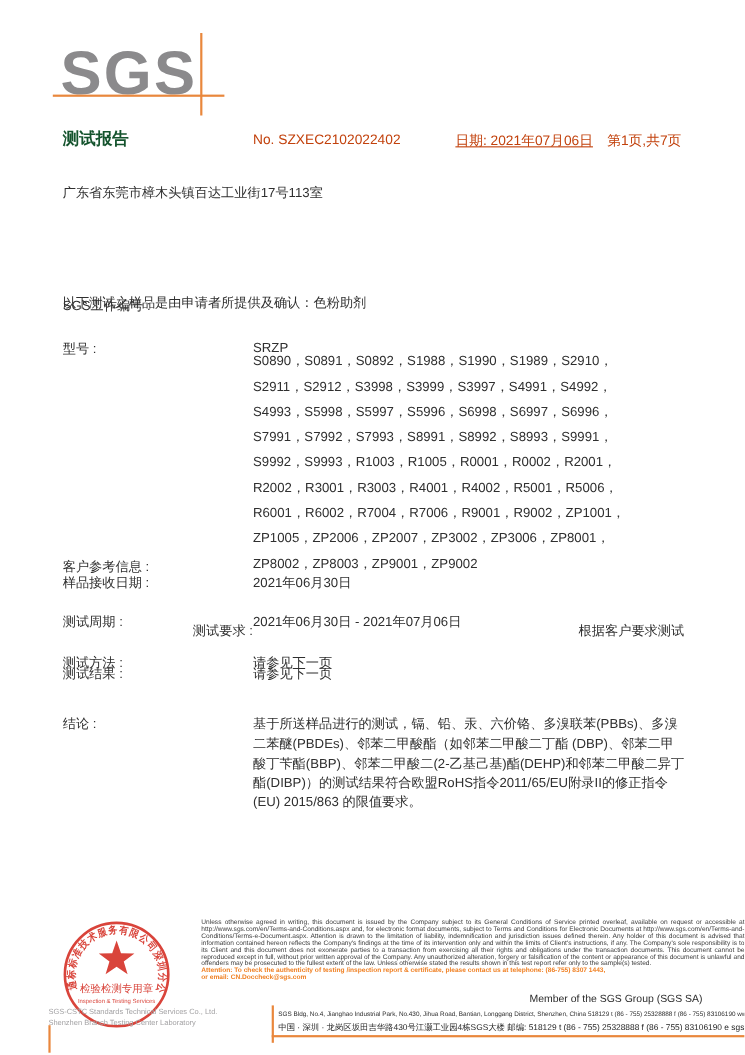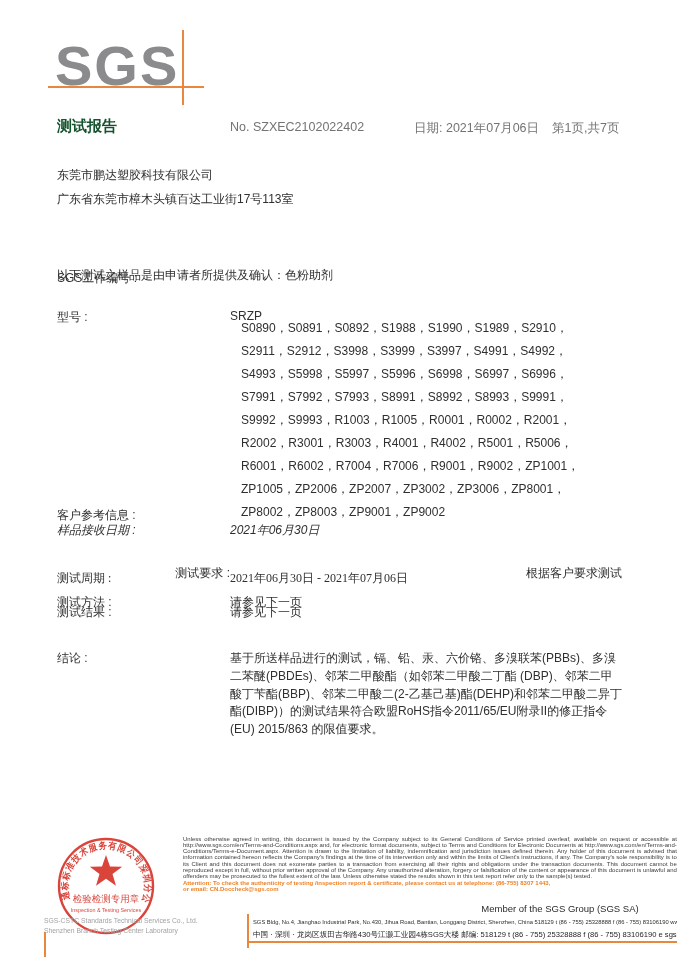--- a/index.html
+++ b/index.html
@@ -5,28 +5,28 @@
   html,body{margin:0;padding:0;background:#ffffff;}
   .page{
     position:relative;width:677px;height:959px;background:#ffffff;overflow:hidden;
     font-family:"Liberation Sans","DejaVu Sans",sans-serif;color:#2f2f2f;
   }
   .abs{position:absolute;}
   
   .logo-text{font-weight:bold;font-size:56px;line-height:1;color:#8b8a8c;letter-spacing:2px;}
   .orange{background:#e9873c;}
   .title{font-size:15px;font-weight:bold;color:#14532d;}
-  .meta{font-size:12.5px;color:#737373;}
+  .meta{font-size:12.5px;color:#c2410c;}
   
   .body-text{font-size:12px;color:#2f2f2f;}
   .applicant div{line-height:24px;}
   .frow{position:absolute;left:57px;width:565px;display:flex;}
   .flabel{width:173px;flex:0 0 173px;font-size:12px;}
   .fvalue{flex:1;font-size:12px;}
-  .ref-lines div{line-height:23px;margin-left:11px;}
+  .ref-lines div{line-height:23px;}
   .conclusion-val{line-height:17.8px;width:393px;}
   
   .gray-co{font-size:6.8px;color:#a3a2a4;line-height:10px;}
   .legal-wrap{width:494px;}
   .legal-scale{transform:scale(0.6);transform-origin:0 0;width:823px;}
   .legal-text{font-size:10px;line-height:10.4px;color:#3c3c3c;text-align:justify;}
   .attention{font-size:10px;line-height:10.6px;font-weight:bold;color:#f08023;}
   .addr-en-scale{transform:scale(0.58);transform-origin:0 0;width:730px;font-size:10px;color:#2e2e2e;white-space:nowrap;}
   .addr-cn-scale{transform:scale(0.76);transform-origin:0 0;width:560px;font-size:10px;color:#1f1f1f;white-space:nowrap;}
   .member{font-size:9.5px;color:#2b2b2b;}
@@ -36,25 +36,24 @@
 <body>
 
 <div class="page">
 
   <div class="abs logo-text" style="left:55px;top:38px;">SGS</div>
   <div class="abs orange" style="left:48px;top:86px;width:156px;height:2px;"></div>
   <div class="abs orange" style="left:182px;top:30px;width:2px;height:75px;"></div>
 
   <div class="abs title" style="left:57px;top:117px;">测试报告</div>
   <div class="abs meta" style="left:230px;top:120px;">No. SZXEC2102022402</div>
-  <div class="abs meta" style="left:414px;top:120px;">日期: 2021年07月06日</div>
+  <div class="abs meta" style="left:414px;top:120px;text-decoration:underline;">日期: 2021年07月06日</div>
   <div class="abs meta" style="left:552px;top:120px;">第1页,共7页</div>
 
   <div class="abs body-text applicant" style="left:57px;top:163px;">
-    <div>东莞市鹏达塑胶科技有限公司</div>
     <div>广东省东莞市樟木头镇百达工业街17号113室</div>
   </div>
 
   <div class="abs body-text" style="left:57px;top:235px;margin-top:32px;">以下测试之样品是由申请者所提供及确认：色粉助剂</div>
 
   <div class="frow" style="top:270px;flex-direction:column;">
     <div class="flabel">SGS工作编号 :</div>
   </div>
 
   <div class="frow" style="top:309px;">
@@ -70,26 +69,26 @@
       <div>S4993，S5998，S5997，S5996，S6998，S6997，S6996，</div>
       <div>S7991，S7992，S7993，S8991，S8992，S8993，S9991，</div>
       <div>S9992，S9993，R1003，R1005，R0001，R0002，R2001，</div>
       <div>R2002，R3001，R3003，R4001，R4002，R5001，R5006，</div>
       <div>R6001，R6002，R7004，R7006，R9001，R9002，ZP1001，</div>
       <div>ZP1005，ZP2006，ZP2007，ZP3002，ZP3006，ZP8001，</div>
       <div>ZP8002，ZP8003，ZP9001，ZP9002</div>
     </div>
   </div>
 
-  <div class="frow" style="top:522px;font-style:italic;">
+  <div class="frow" style="top:522px;">
     <div class="flabel">样品接收日期 :</div>
     <div class="fvalue">2021年06月30日</div>
   </div>
 
-  <div class="frow" style="top:570px;font-family:Liberation Serif, serif;">
+  <div class="frow" style="top:557px;">
     <div class="flabel">测试周期 :</div>
     <div class="fvalue">2021年06月30日 - 2021年07月06日</div>
   </div>
 
   <div class="frow" style="top:565px;text-align:right;">
     <div class="flabel">测试要求 :</div>
     <div class="fvalue">根据客户要求测试</div>
   </div>
 
   <div class="frow" style="top:594px;">

